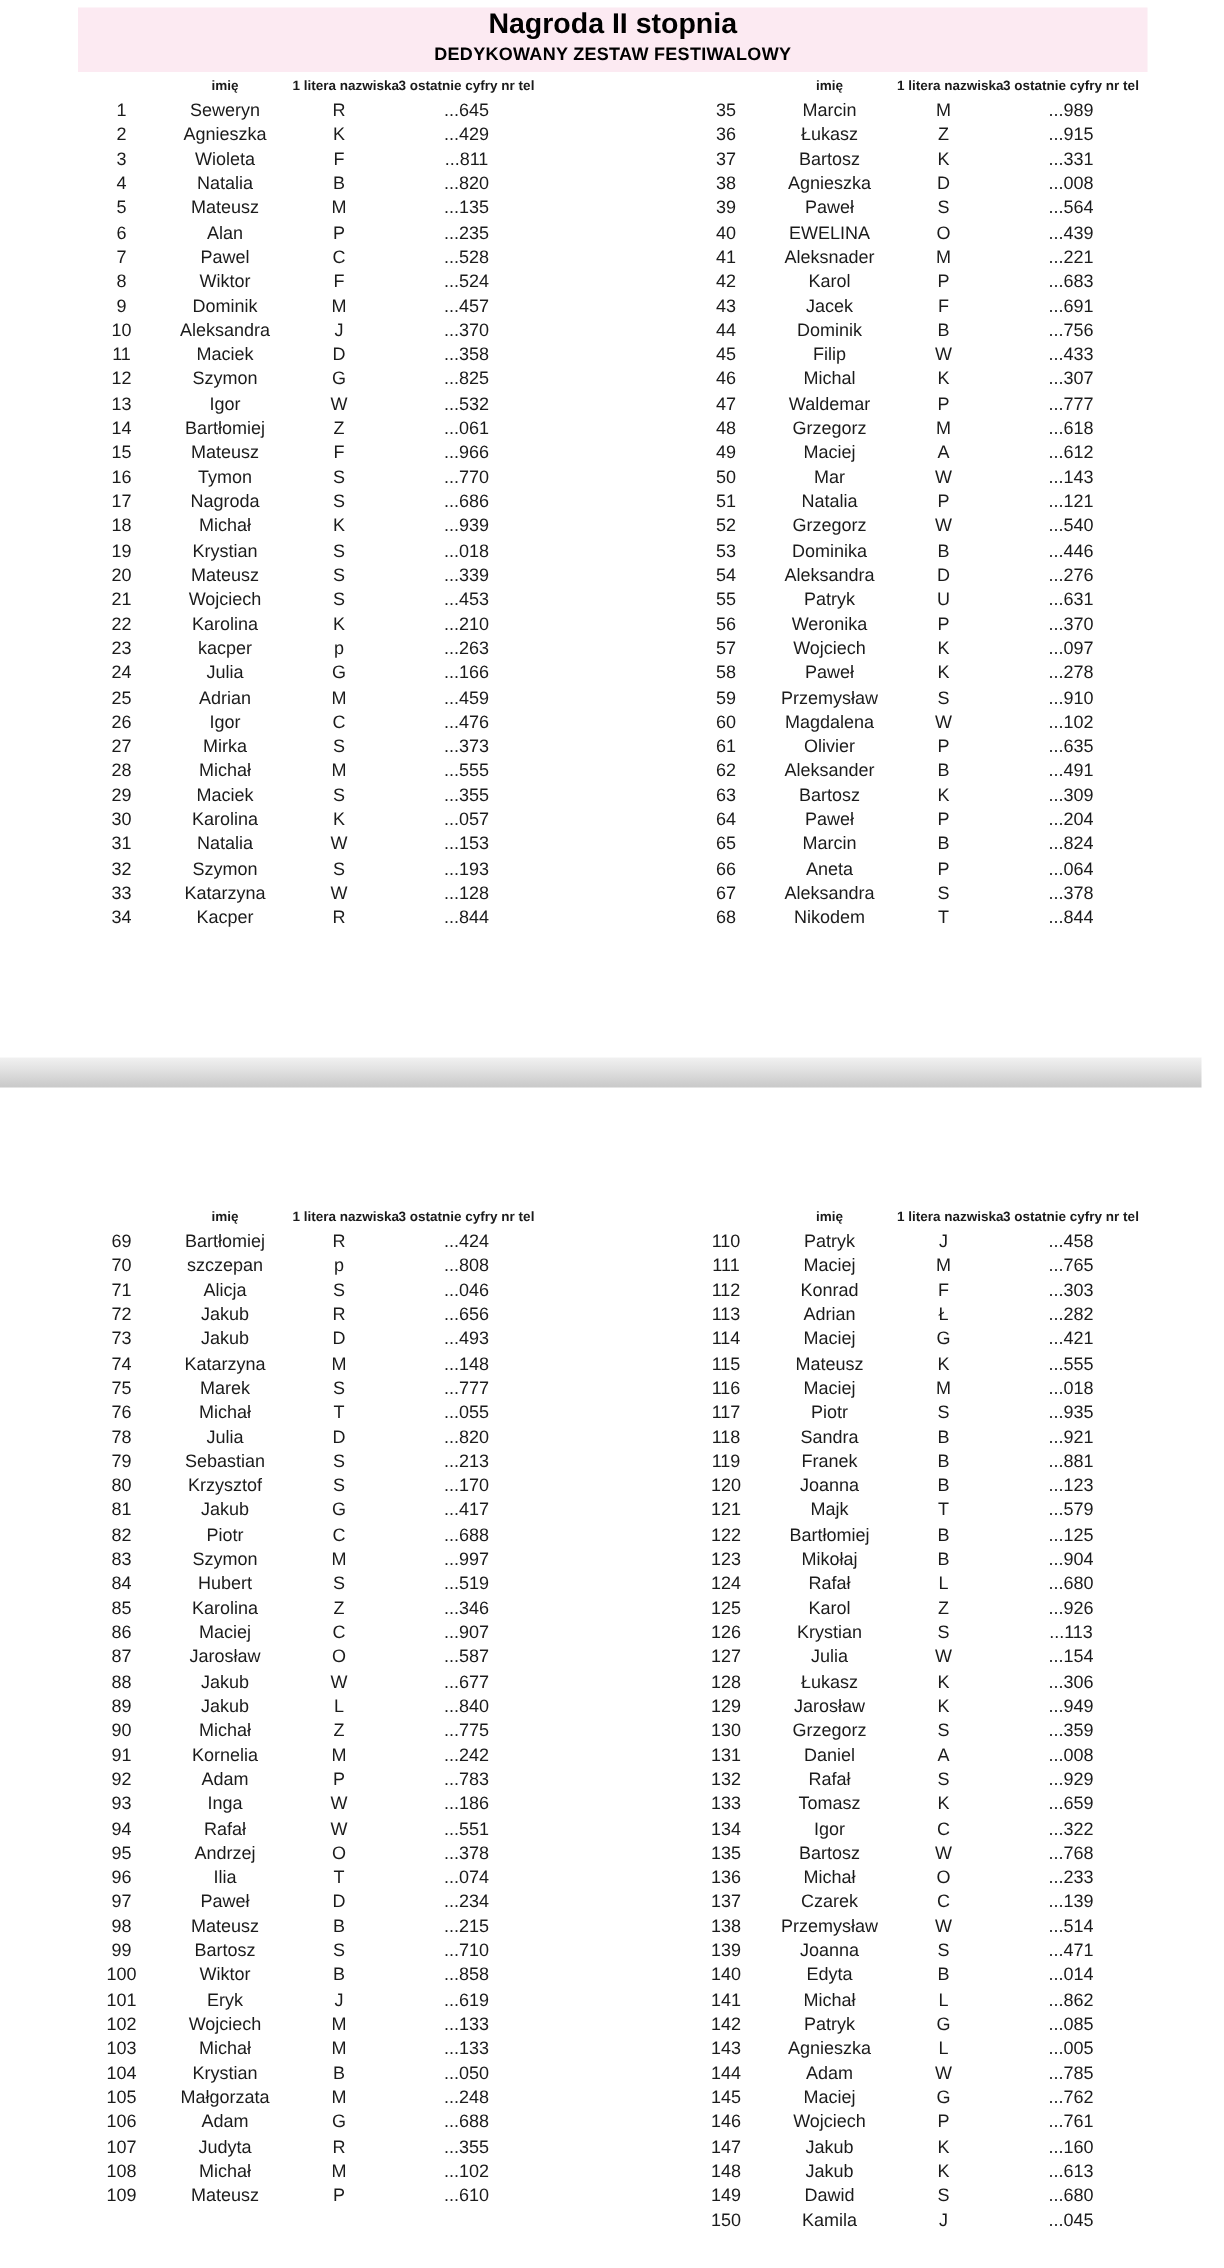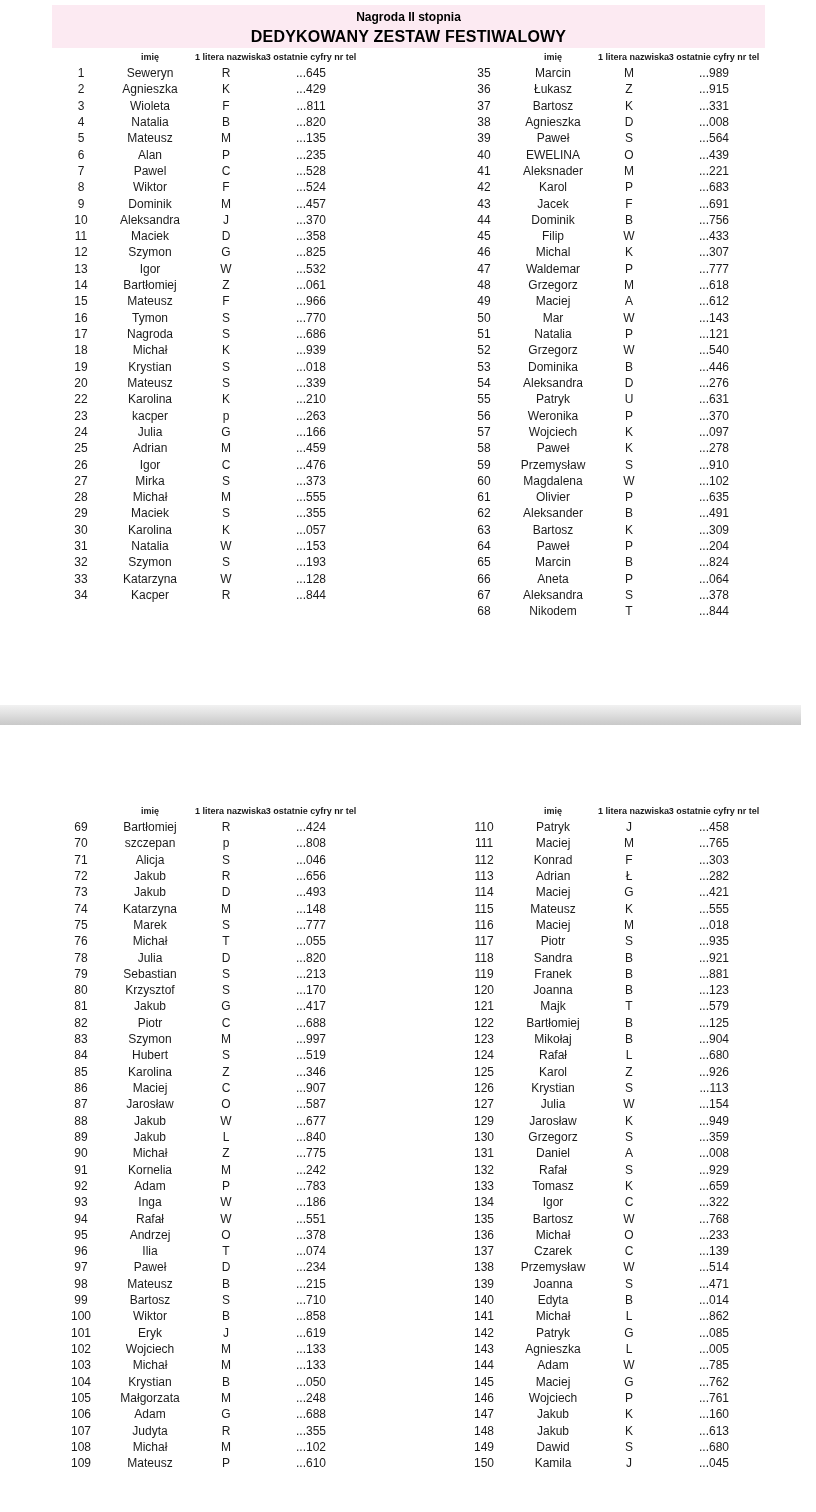--- a/index.html
+++ b/index.html
@@ -25,27 +25,27 @@
     background: #fceaf2;
     display: flex;
     flex-direction: column;
     align-items: center;
     justify-content: center;
     gap: 3px;
     text-align: center;
   }
   .title-line1 {
     font-weight: bold;
-    font-size: 12px;
+    font-size: 19px;
     line-height: 16px;
     color: #000000;
   }
   .title-line2 {
     font-weight: bold;
-    font-size: 16px;
+    font-size: 12px;
     line-height: 17px;
     letter-spacing: 0.2px;
     color: #000000;
   }
   table.tbl {
     position: absolute;
     border-collapse: collapse;
     table-layout: fixed;
     width: 308px;
   }
@@ -225,20 +225,26 @@
           <td>S</td>
           <td>...018</td>
         </tr>
         <tr>
           <td>20</td>
           <td>Mateusz</td>
           <td>S</td>
           <td>...339</td>
         </tr>
         <tr>
+          <td>21</td>
+          <td>Wojciech</td>
+          <td>S</td>
+          <td>...453</td>
+        </tr>
+        <tr>
           <td>22</td>
           <td>Karolina</td>
           <td>K</td>
           <td>...210</td>
         </tr>
         <tr>
           <td>23</td>
           <td>kacper</td>
           <td>p</td>
           <td>...263</td>
@@ -914,20 +920,26 @@
           <td>S</td>
           <td>...113</td>
         </tr>
         <tr>
           <td>127</td>
           <td>Julia</td>
           <td>W</td>
           <td>...154</td>
         </tr>
         <tr>
+          <td>128</td>
+          <td>Łukasz</td>
+          <td>K</td>
+          <td>...306</td>
+        </tr>
+        <tr>
           <td>129</td>
           <td>Jarosław</td>
           <td>K</td>
           <td>...949</td>
         </tr>
         <tr>
           <td>130</td>
           <td>Grzegorz</td>
           <td>S</td>
           <td>...359</td>

